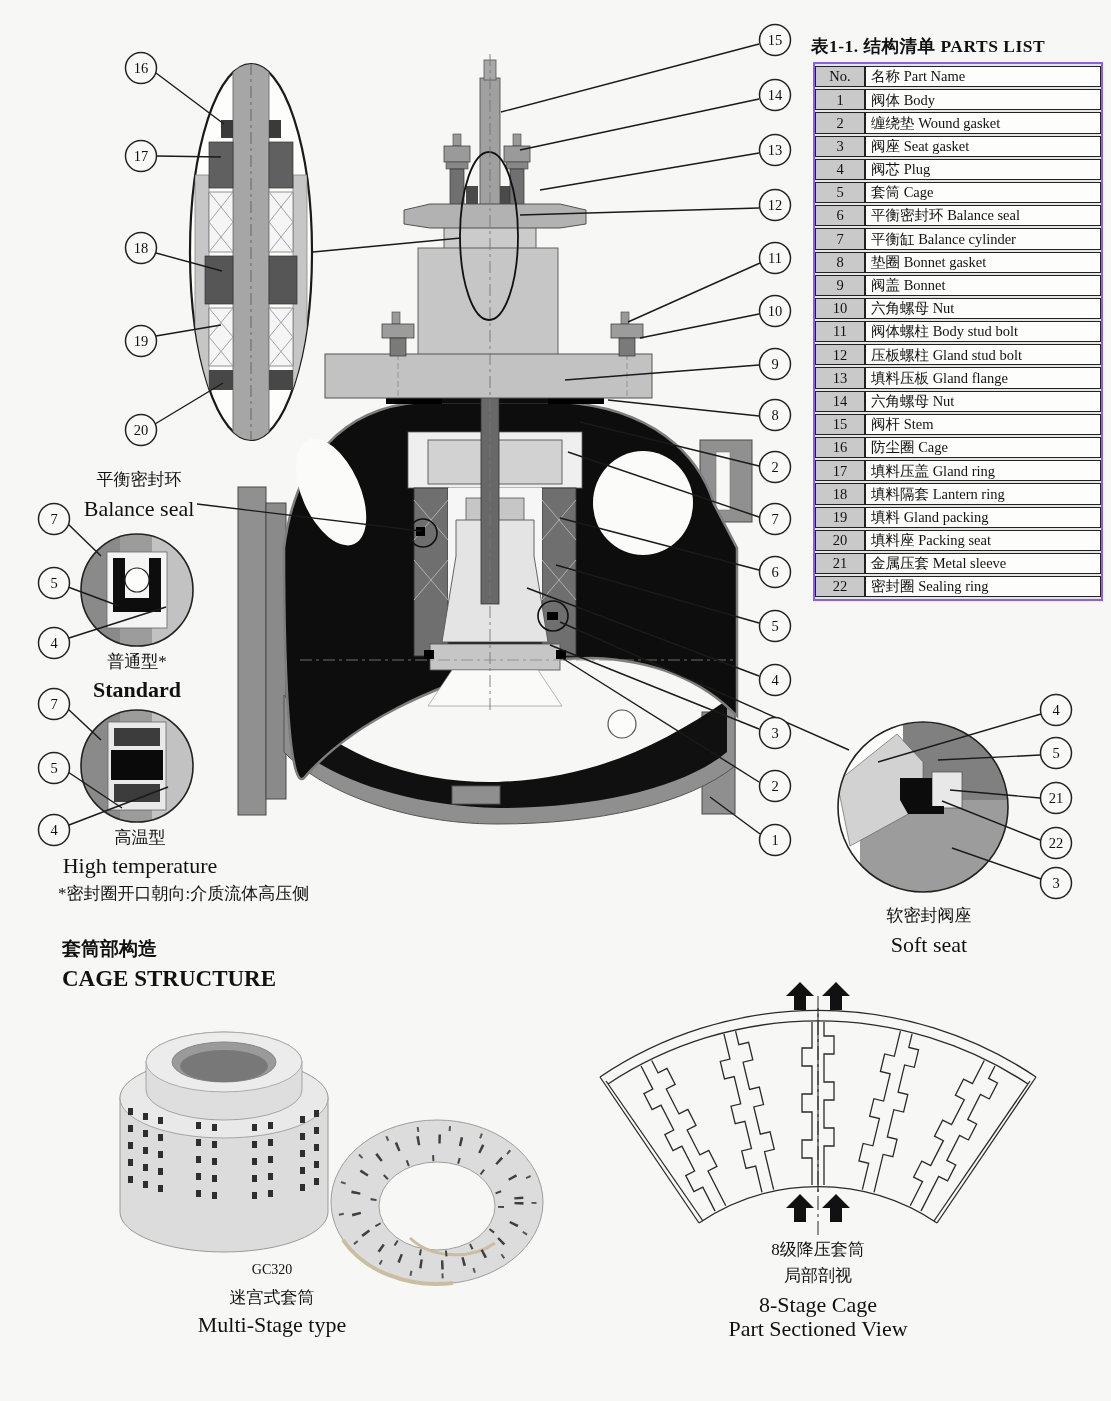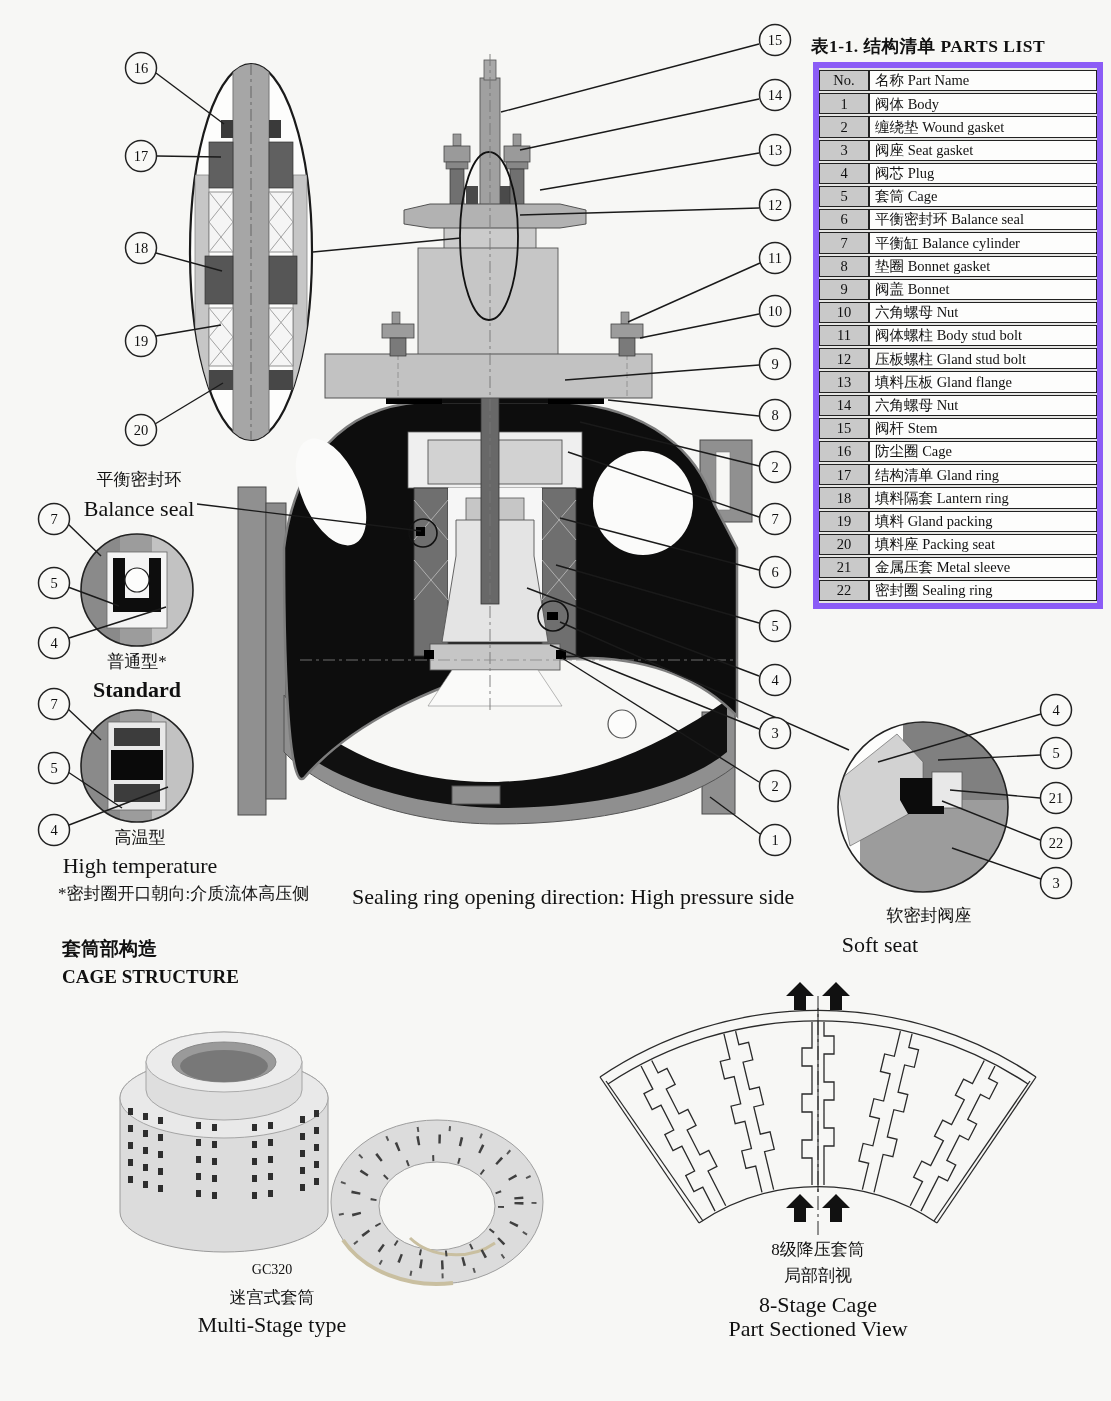--- a/index.html
+++ b/index.html
@@ -16,21 +16,21 @@
   .lbl{position:absolute;text-align:center;line-height:1.15;}
   .lbl-left{position:absolute;text-align:center;line-height:1.15;}
   .zh{font-size:17px;}
   .en{font-size:22px;}
   .bold{font-weight:bold;}
   
   .pt-title{position:absolute;left:811px;top:34px;font-size:17.5px;font-weight:bold;letter-spacing:.5px;}
   table.parts{
     position:absolute;left:813px;top:62px;width:290px;
     border-collapse:separate;border-spacing:0 2px;
-    border:6px solid #8b5cf6;background:#e5e5e3;
+    border:2px solid #8b5cf6;background:#e5e5e3;
   }
   table.parts td{
     border:1px solid #222;height:19.2px;
     font-size:14.5px;line-height:1.0;padding:0 5px;
     white-space:nowrap;
   }
   table.parts td.no{width:38px;text-align:center;background:#c9c9c9;}
   table.parts td.nm{background:#fdfdfc;}
   table.parts tr.hdr td.nm{background:#fdfdfc;}
   
@@ -551,21 +551,21 @@
         <tr>
           <td class="no">15</td>
           <td class="nm">阀杆 Stem</td>
         </tr>
         <tr>
           <td class="no">16</td>
           <td class="nm">防尘圈 Cage</td>
         </tr>
         <tr>
           <td class="no">17</td>
-          <td class="nm">结构清单 Gland ring</td>
+          <td class="nm">填料压盖 Gland ring</td>
         </tr>
         <tr>
           <td class="no">18</td>
           <td class="nm">填料隔套 Lantern ring</td>
         </tr>
         <tr>
           <td class="no">19</td>
           <td class="nm">填料 Gland packing</td>
         </tr>
         <tr>
@@ -583,26 +583,25 @@
       </tbody>
 </table>
 
 <div class="lbl zh" style="left:69px;top:470px;width:140px;">平衡密封环</div>
 <div class="lbl en" style="left:69px;top:496px;width:140px;">Balance seal</div>
 <div class="lbl zh" style="left:77px;top:652px;width:120px;">普通型*</div>
 <div class="lbl en" style="left:77px;top:677px;width:120px;font-weight:bold;">Standard</div>
 <div class="lbl zh" style="left:80px;top:828px;width:120px;">高温型</div>
 <div class="lbl en" style="left:37px;top:853px;width:206px;">High temperature</div>
 <div class="lbl-left zh" style="left:58px;top:884px;">*密封圈开口朝向:介质流体高压侧</div>
-<div class="lbl-left en" style="left:352px;top:884px;">Sealing ring opening direction: High pressure side</div>
 <div class="lbl-left zh bold" style="left:62px;top:938px;font-size:19px;">套筒部构造</div>
-<div class="lbl-left en bold" style="left:62px;top:966px;font-size:19px;">CAGE STRUCTURE</div>
+<div class="lbl-left en bold" style="left:62px;top:966px;font-size:23px;">CAGE STRUCTURE</div>
 <div class="lbl en" style="left:192px;top:1262px;width:160px;font-size:14px;">GC320</div>
 <div class="lbl zh" style="left:192px;top:1288px;width:160px;">迷宫式套筒</div>
 <div class="lbl en" style="left:172px;top:1312px;width:200px;">Multi-Stage type</div>
 <div class="lbl zh" style="left:698px;top:1240px;width:240px;">8级降压套筒</div>
 <div class="lbl zh" style="left:698px;top:1266px;width:240px;">局部剖视</div>
 <div class="lbl en" style="left:698px;top:1292px;width:240px;">8-Stage Cage</div>
 <div class="lbl en" style="left:698px;top:1316px;width:240px;">Part Sectioned View</div>
 <div class="lbl zh" style="left:849px;top:906px;width:160px;">软密封阀座</div>
-<div class="lbl en" style="left:800px;top:932px;width:160px;">Soft seat</div>
+<div class="lbl en" style="left:849px;top:932px;width:160px;">Soft seat</div>
 
 </div>
 
 </body></html>

